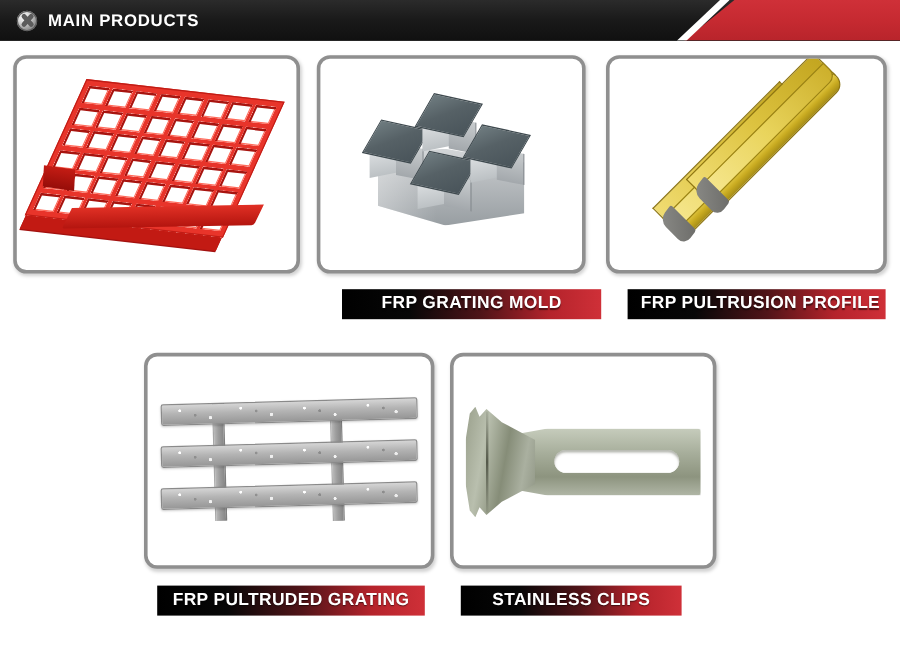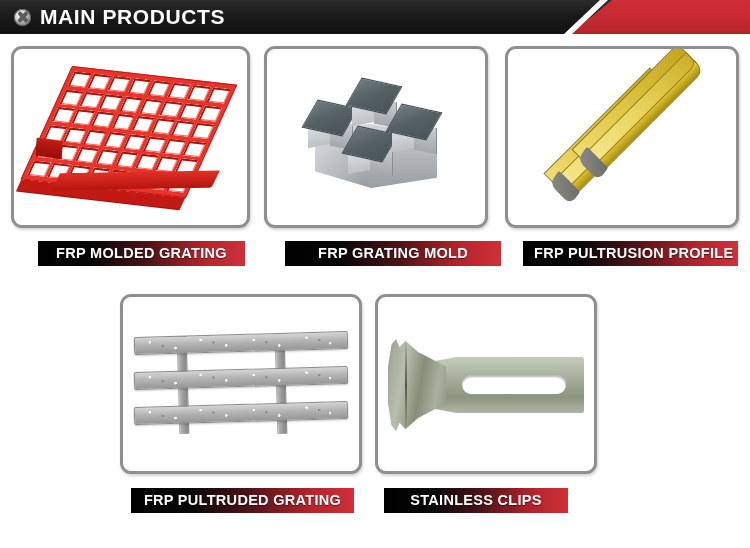--- a/index.html
+++ b/index.html
@@ -66,21 +66,21 @@
     left: 50%; top: 50%;
     width: 4px; height: 13px;
     background: #5c5c5c;
     border-radius: 2px;
   }
   .disc-icon::before { transform: translate(-50%,-50%) rotate(42deg); }
   .disc-icon::after  { transform: translate(-50%,-50%) rotate(-42deg); }
 
   .banner-title {
     color: #ffffff;
-    font-size: 21px;
+    font-size: 14px;
     font-weight: bold;
     letter-spacing: 0.6px;
     white-space: nowrap;
     font-family: "Liberation Sans", sans-serif;
   }
 
   
   .row { position: absolute; left: 0; width: 750px; }
   .row-1 { top: 46px; }
   .row-2 { top: 294px; }
@@ -513,21 +513,20 @@
             <span class="cap"></span>
           </div>
         </div>
       </div>
     </div>
   </div>
 
 </div>
 
 <div class="label-row label-row-1">
-  <div class="label lbl1">FRP MOLDED GRATING</div>
   <div class="label lbl2">FRP GRATING MOLD</div>
   <div class="label lbl3">FRP PULTRUSION PROFILE</div>
 </div>
 
 <div class="row row-2">
 
   <div class="card-wrap r2c1">
     <div class="card">
       <div class="stage">
         <div class="pult">

